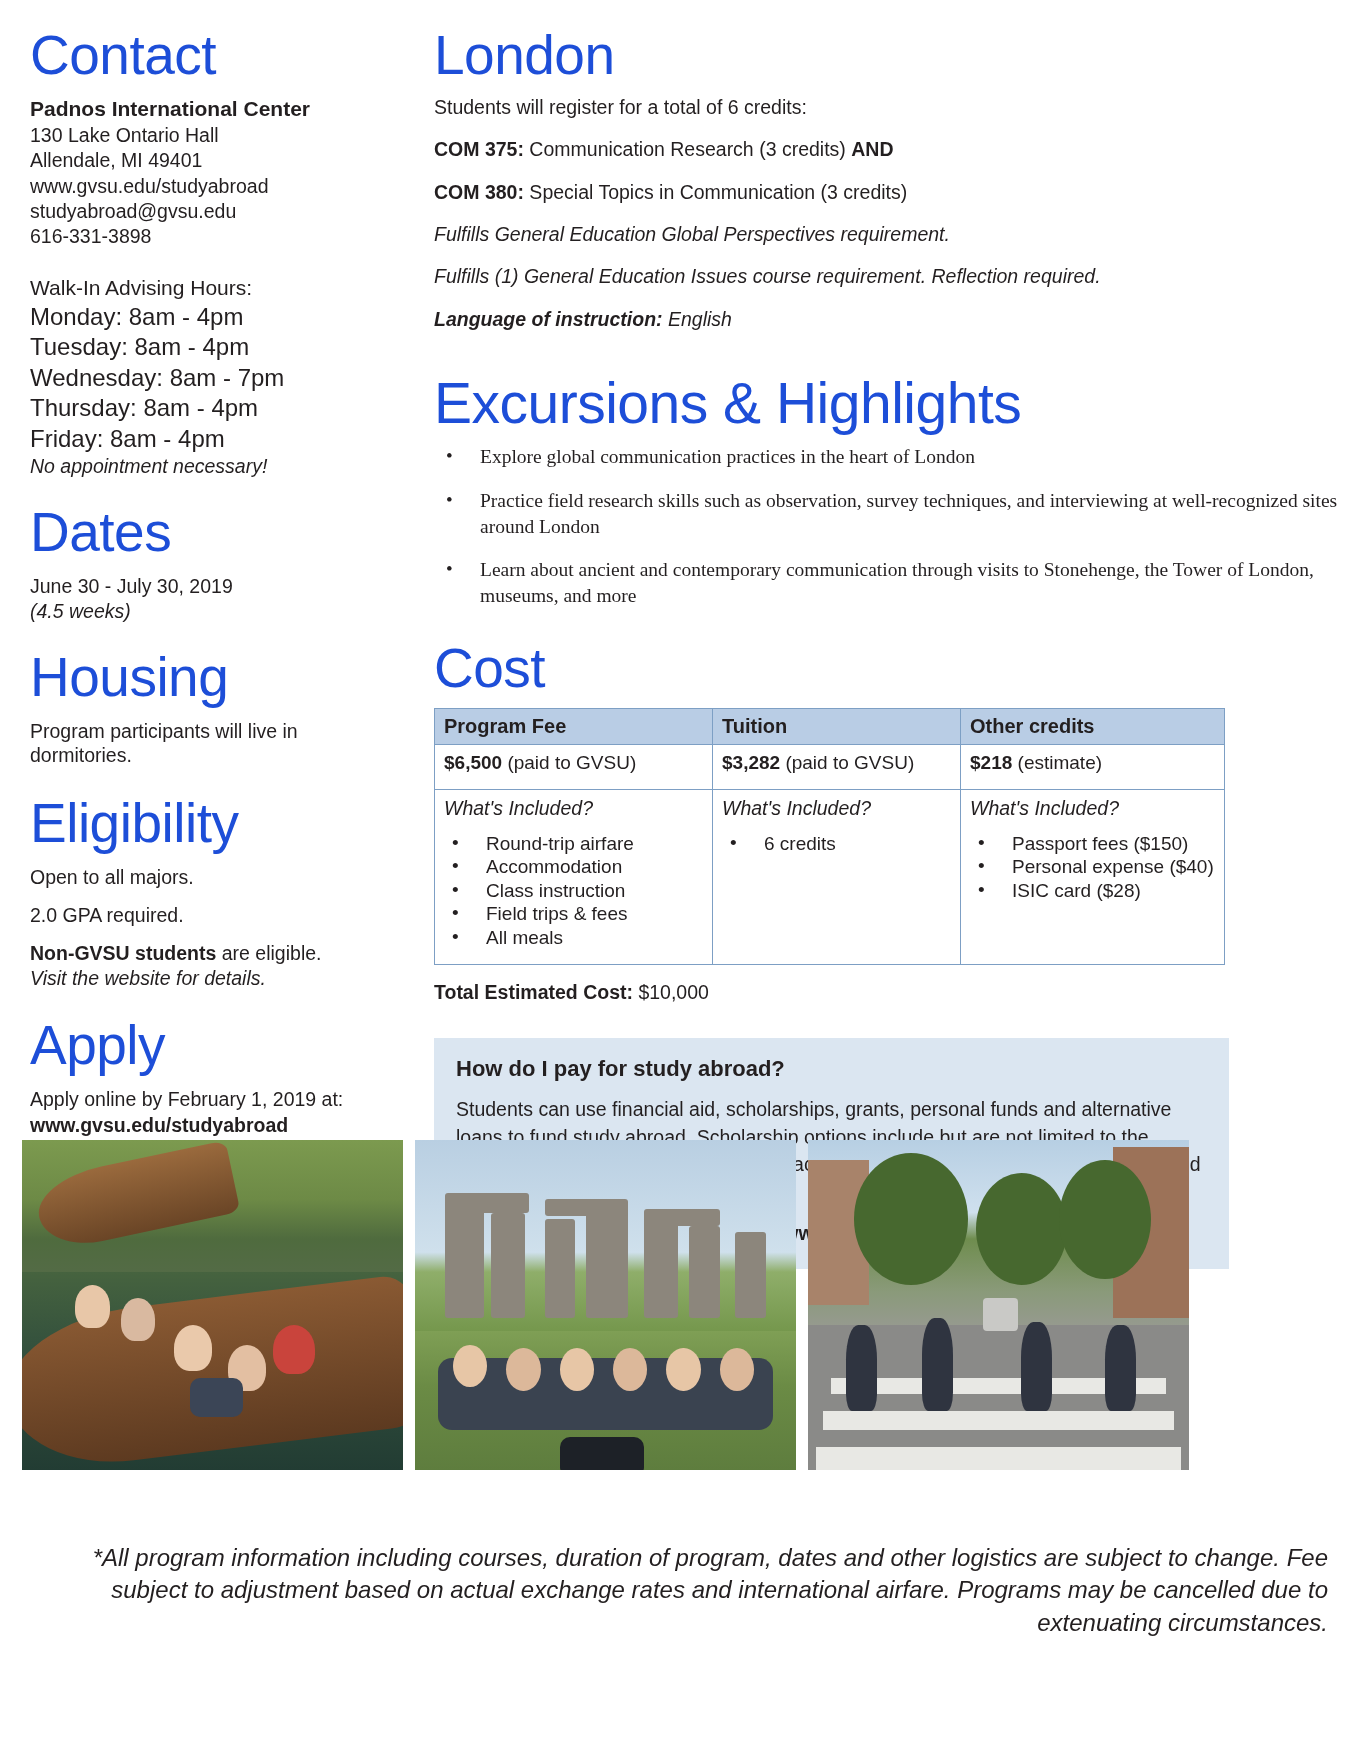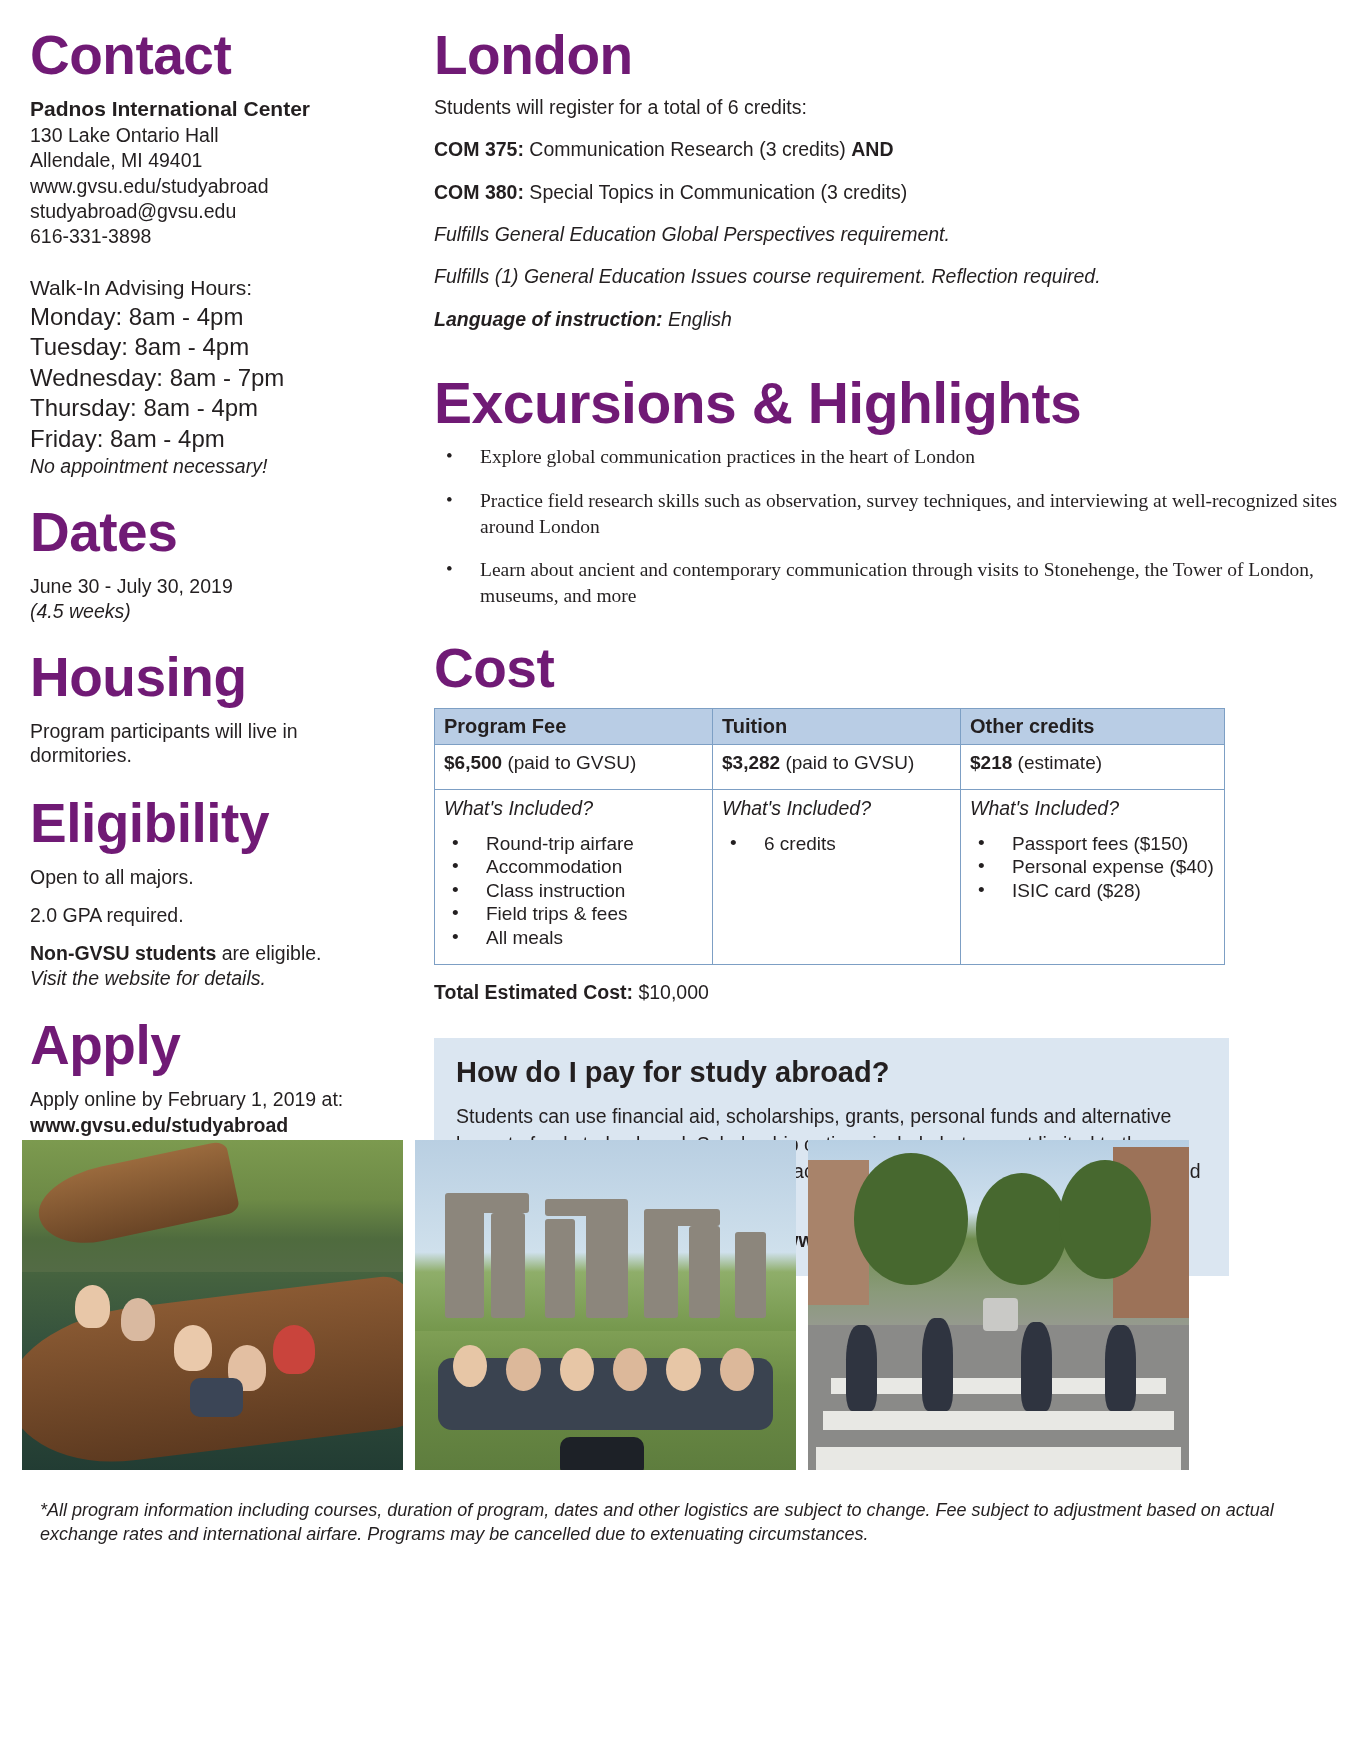--- a/index.html
+++ b/index.html
@@ -20,22 +20,22 @@
   .cols {
     display: flex;
     padding: 28px 24px 0 30px;
     gap: 22px;
   }
   
   .left { width: 372px; flex: 0 0 372px; }
   .right { flex: 1 1 auto; padding-left: 10px; }
 
   h1.sec {
-    color: #701a75;
-    font-weight: bold;
+    color: #1d4ed8;
+    font-weight: normal;
     line-height: 1.0;
     letter-spacing: -0.5px;
   }
   .left h1.sec { font-size: 55px; margin-bottom: 14px; }
   .right h1.sec { font-size: 55px; margin-bottom: 12px; }
   .right h1.sec.wide { font-size: 57px; }
 
   .left p, .left div.line {
     font-size: 19.5px;
     line-height: 1.25;
@@ -119,21 +119,21 @@
   .total { font-size: 19.5px; margin-top: 16px; }
 
   
   .infobox {
     background: #dbe6f1;
     margin-top: 34px;
     padding: 18px 22px 22px 22px;
     width: 795px;
   }
   .infobox h2 {
-    font-size: 29px;
+    font-size: 22px;
     font-weight: bold;
     margin-bottom: 14px;
   }
   .infobox p {
     font-size: 19.5px;
     line-height: 1.4;
     margin-bottom: 14px;
   }
   .infobox p:last-child { margin-bottom: 0; }
 
@@ -172,25 +172,25 @@
   .ph3 .road { position:absolute; left:0; right:0; top:56%; bottom:0; background:#8a8a88; }
   .ph3 .stripe { position:absolute; background:#e8e8e4; }
   .ph3 .bldg { position:absolute; background:#9d7a62; }
   .ph3 .tree { position:absolute; background:#47682f; border-radius:50%; }
   .ph3 .fig { position:absolute; background:#2f3440; border-radius:40% 40% 20% 20%; }
 
   .footnote {
     position: absolute;
     left: 40px;
     right: 34px;
-    top: 1498px;
-    font-size: 18px;
+    top: 1542px;
+    font-size: 24px;
     font-style: italic;
     line-height: 1.35;
-    text-align: left;
+    text-align: right;
   }
 </style>
 </head>
 <body>
 
 <div class="page">
   <div class="cols">
 
     <div class="left">
 

